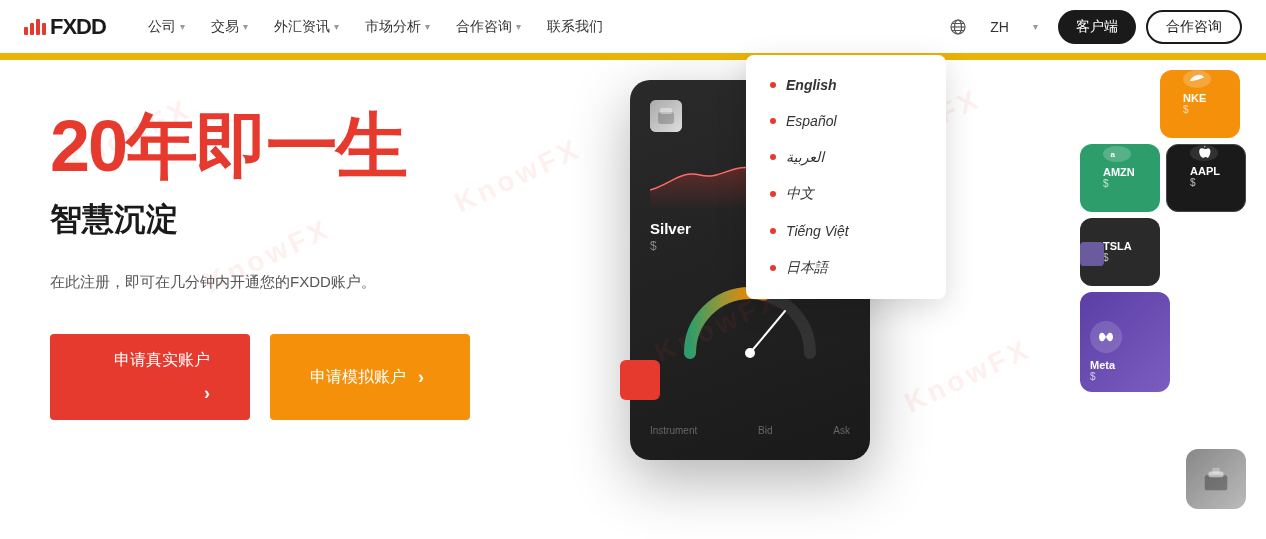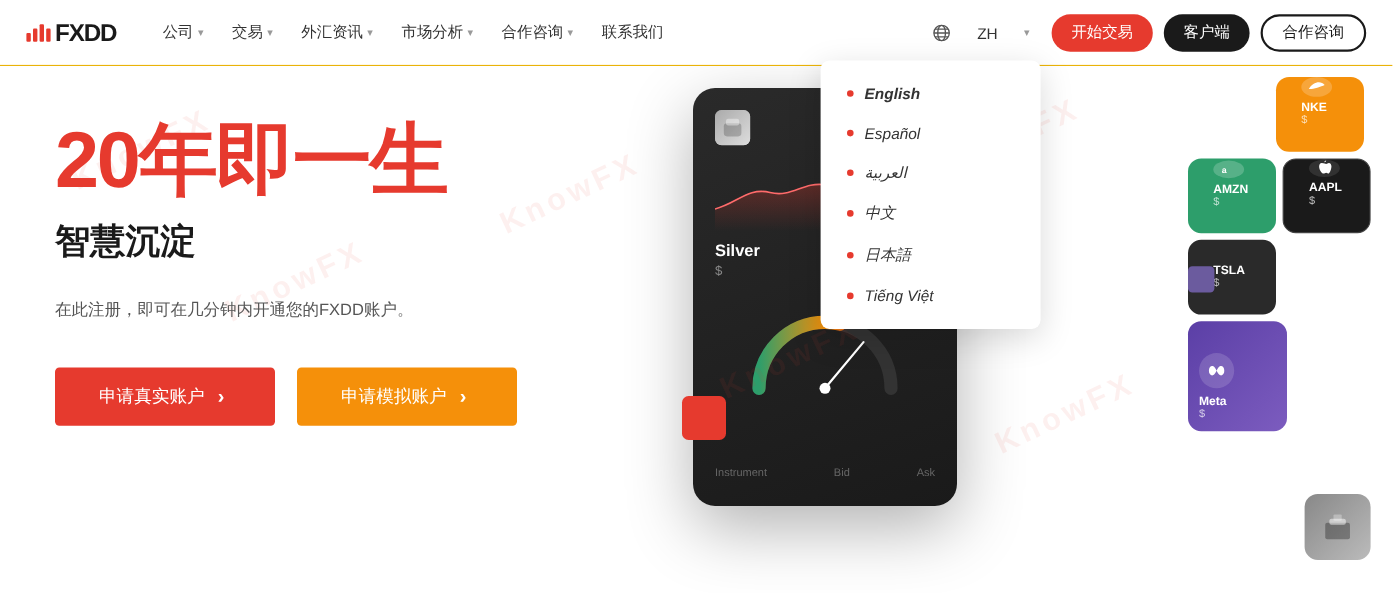--- a/index.html
+++ b/index.html
@@ -12,21 +12,21 @@
       position: relative;
     }
 
     
     .navbar {
       display: flex;
       align-items: center;
       height: 60px;
       padding: 0 24px;
       background: #fff;
-      border-bottom: 1px solid #eab308;
+      border-bottom: 7px solid #eab308;
       position: relative;
       z-index: 100;
     }
     .logo {
       display: flex;
       align-items: center;
       gap: 4px;
       margin-right: 32px;
     }
     .logo-bars {
@@ -167,20 +167,21 @@
       color: #fff;
       border: none;
       padding: 16px 40px;
       border-radius: 4px;
       font-size: 16px;
       cursor: pointer;
       display: flex;
       align-items: flex-end;
       gap: 12px;
       min-width: 200px;
+      flex-direction: column;
     }
     .btn-demo {
       background: #f5900a;
       color: #fff;
       border: none;
       padding: 16px 40px;
       border-radius: 4px;
       font-size: 16px;
       cursor: pointer;
       display: flex;
@@ -407,21 +408,20 @@
       <svg class="globe-icon" viewBox="0 0 16 16" fill="none">
         <circle cx="8" cy="8" r="7" stroke="#555" stroke-width="1.2"></circle>
         <ellipse cx="8" cy="8" rx="3.5" ry="7" stroke="#555" stroke-width="1.2"></ellipse>
         <line x1="1" y1="8" x2="15" y2="8" stroke="#555" stroke-width="1.2"></line>
         <line x1="2" y1="4.5" x2="14" y2="4.5" stroke="#555" stroke-width="1"></line>
         <line x1="2" y1="11.5" x2="14" y2="11.5" stroke="#555" stroke-width="1"></line>
       </svg>
       <span>ZH</span>
       <span class="chevron">▾</span>
     </div>
-    <button class="btn-start">开始交易</button>
     <button class="btn-client">客户端</button>
     <button class="btn-consult">合作咨询</button>
   </div>
 
   <div class="lang-dropdown">
     <div class="lang-option active">
       <span class="lang-dot"></span>
       <span>English</span>
     </div>
     <div class="lang-option">
@@ -431,25 +431,25 @@
     <div class="lang-option">
       <span class="lang-dot"></span>
       <span>العربية</span>
     </div>
     <div class="lang-option">
       <span class="lang-dot"></span>
       <span>中文</span>
     </div>
     <div class="lang-option">
       <span class="lang-dot"></span>
-      <span>日本語</span>
+      <span>Tiếng Việt</span>
     </div>
     <div class="lang-option">
       <span class="lang-dot"></span>
-      <span>Tiếng Việt</span>
+      <span>日本語</span>
     </div>
   </div>
 </nav>
 
 <section class="hero">
 
   <div class="watermark" style="top:60px; left:60px;">KnowFX</div>
   <div class="watermark" style="top:180px; left:200px;">KnowFX</div>
   <div class="watermark" style="top:100px; left:450px;">KnowFX</div>
   <div class="watermark" style="top:250px; left:650px;">KnowFX</div>

